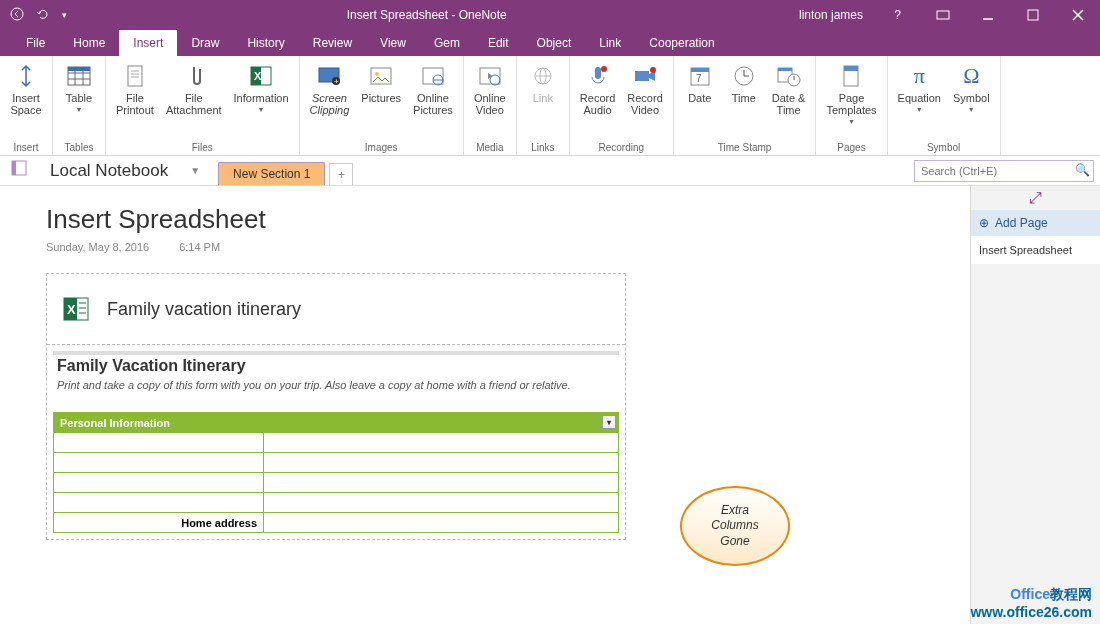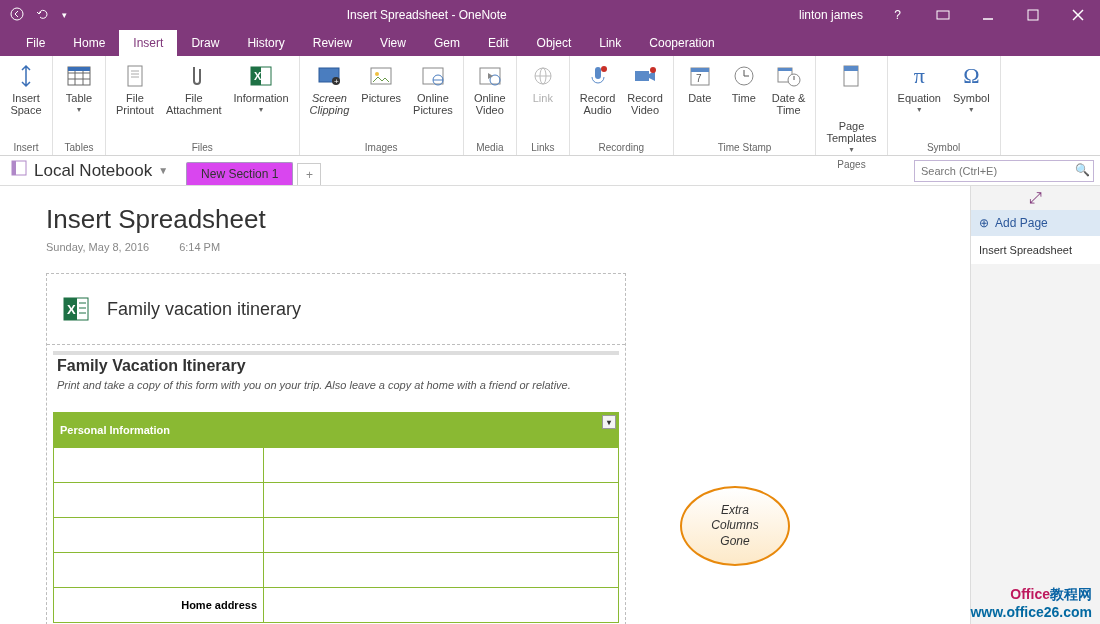--- a/index.html
+++ b/index.html
@@ -20,60 +20,60 @@
 .ribbon { height: 100px; background: #fff; border-bottom: 1px solid #d4d4d4; display: flex; font-size: 11px; color: #444; }
 .rgroup { display: flex; flex-direction: column; align-items: center; padding: 4px 6px 0; border-right: 1px solid #e1e1e1; }
 .rgroup-items { display: flex; flex: 1; gap: 4px; }
 .ritem { display: flex; flex-direction: column; align-items: center; justify-content: flex-start; padding: 2px 4px; min-width: 40px; text-align: center; line-height: 1.1; gap: 2px; }
 .ritem .ico { width: 28px; height: 28px; display: flex; align-items: center; justify-content: center; }
 .rgroup-label { font-size: 10px; color: #666; padding: 2px 0; }
 .drop::after { content: "▾"; font-size: 8px; color: #666; display: block; }
 .ritem.disabled { color: #b0b0b0; }
 
 .subbar { height: 30px; background: #fff; border-bottom: 1px solid #dcdcdc; display: flex; align-items: center; }
-.notebook { display: flex; align-items: center; gap: 6px; padding: 0 10px; font-size: 17px; color: #333; }
+.notebook { display: flex; align-items: center; gap: 22px; padding: 0 10px; font-size: 17px; color: #333; }
 .notebook .chev { font-size: 10px; color: #888; }
 .tabs { display: flex; align-items: flex-end; height: 100%; margin-left: 8px; }
 .tab { background: #bbaed0; border: 1px solid #a996c2; border-bottom: none; padding: 4px 14px; font-size: 12px; color: #333; border-radius: 2px 2px 0 0; margin-top: 4px; }
-.tab.active { background: #d946ef; }
+.tab.active { background: #fdba74; }
 .tab-add { width: 24px; height: 22px; border: 1px solid #ccc; border-bottom:none; display:flex;align-items:center;justify-content:center;margin-left:4px;margin-top:4px;font-size:12px;color:#888;}
 .search { margin-left: auto; margin-right: 6px; padding-left: 36px; }
 .search input { width: 180px; height: 22px; border: 1px solid #c3b5d6; padding: 0 24px 0 6px; font-size: 11px; color: #888; }
 .search-wrap { position: relative; }
 .search-ico { position: absolute; right: 4px; top: 3px; color: #80397B; font-size: 12px; }
 
 .workspace { display: flex; height: 438px; }
 .page { flex: 1; padding: 18px 16px 0 46px; position: relative; overflow: hidden; }
 .page h1 { font-size: 26px; font-weight: 300; color: #333; }
 .meta { font-size: 11px; color: #888; margin-top: 6px; display: flex; gap: 30px; }
 .sheet-outer { margin-top: 20px; border: 1px dashed #bdbdbd; width: 580px; padding: 0; background:#fff;}
 .sheet-head { display: flex; align-items: center; gap: 16px; padding: 20px 14px; border-bottom:1px dashed #bdbdbd;}
 .sheet-head .exico { width: 30px; height: 30px; }
 .sheet-head .t { font-size: 18px; color: #333; font-weight: 300; }
 .sheet-body { border-top: 4px solid #ddd; margin: 6px; }
 .sb-title { font-size: 16px; font-weight: bold; color: #333; padding: 2px 4px; }
 .sb-sub { font-size: 11px; font-style: italic; color: #555; padding: 2px 4px 21px; }
 .tbl { width: 100%; border-collapse: collapse; font-size: 11px; }
-.tbl td { border: 1px solid #8ab933; height: 35px; padding: 2px 6px; }
+.tbl td { border: 1px solid #8ab933; height: 20px; padding: 2px 6px; }
 .tbl .hdr td { background: #8ab933; color: #fff; font-weight: bold; position: relative; }
 .tbl .hdr td .dd { position: absolute; right: 2px; top: 2px; width: 14px; height: 14px; background: #f4f4f4; border:1px solid #999; font-size:8px; display:flex;align-items:center;justify-content:center;color:#333;}
 .tbl .lbl { text-align: right; font-weight: bold; width: 210px; }
 
 .sidebar { width: 130px; background: #f3f3f3; border-left: 1px solid #dcdcdc; display:flex;flex-direction:column;}
 .expand { height: 24px; display:flex;align-items:center;justify-content:center;color:#80397B;}
 .addpage { background:#dce8f4; color:#2b579a; font-size:12px; padding:6px 8px; display:flex;align-items:center;gap:6px;}
 .pgitem { background:#fff; padding: 8px 8px; font-size: 11px; color:#333; }
 
 .callout { position: absolute; left: 680px; top: 300px; }
 .bubble { width: 110px; height: 80px; border: 2px solid #e8890c; border-radius: 50%; background: linear-gradient(#fff,#fde9c8); display:flex;align-items:center;justify-content:center;text-align:center;font-size:12px;color:#333;line-height:1.3;font-style:italic;}
 .tail { position:absolute; left:-24px; bottom:-42px; width:0;height:0;}
 
 .watermark { position:absolute; right:8px; bottom:4px; font-size:14px; font-weight:bold; text-align:right;}
 .watermark .l1 { color:#0a64a4;}
-.watermark .l1 span{color:#be185d;}
+.watermark .l1 span{color:#3b82f6;}
 .watermark .l2 { color:#0369a1; font-size:14px;}
 </style>
 </head>
 <body>
 
 <div class="titlebar">
   <div class="tb-left">
     <span><svg width="14" height="14" viewBox="0 0 14 14">
           <circle cx="7" cy="7" r="6" fill="none" stroke="#fff" stroke-width="1"></circle>
           <path d="M8 4l-3 3 3 3" stroke="#fff" fill="none"></path>
@@ -338,21 +338,21 @@
 
   <div class="rgroup">
       <div class="rgroup-items">
     <div class="ritem drop">
           <div class="ico">
             <svg width="20" height="24">
               <rect x="3" y="2" width="14" height="20" fill="#fff" stroke="#888"></rect>
               <rect x="3" y="2" width="14" height="5" fill="#5a8ac8"></rect>
             </svg>
           </div>
-          <span style="white-space:pre;margin-top:28px;">Page
+          <span style="white-space:pre;">Page
 Templates</span>
         </div>
   </div>
       <div class="rgroup-label">Pages</div>
     </div>
 
   <div class="rgroup">
       <div class="rgroup-items">
     <div class="ritem drop">
           <div class="ico">

